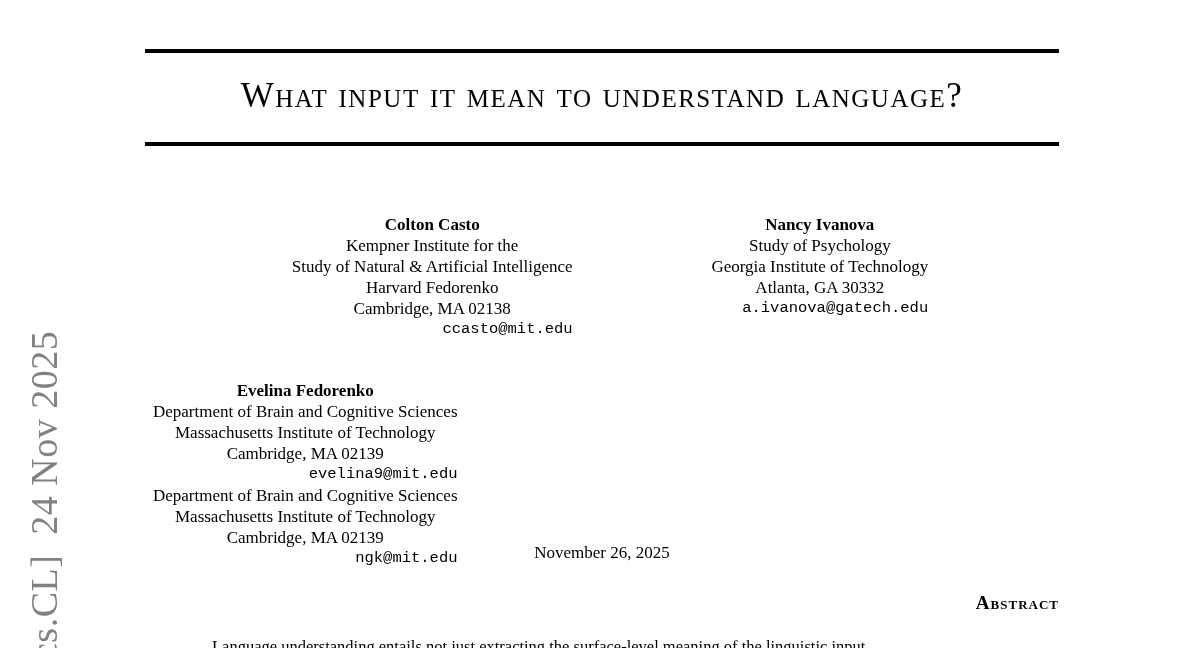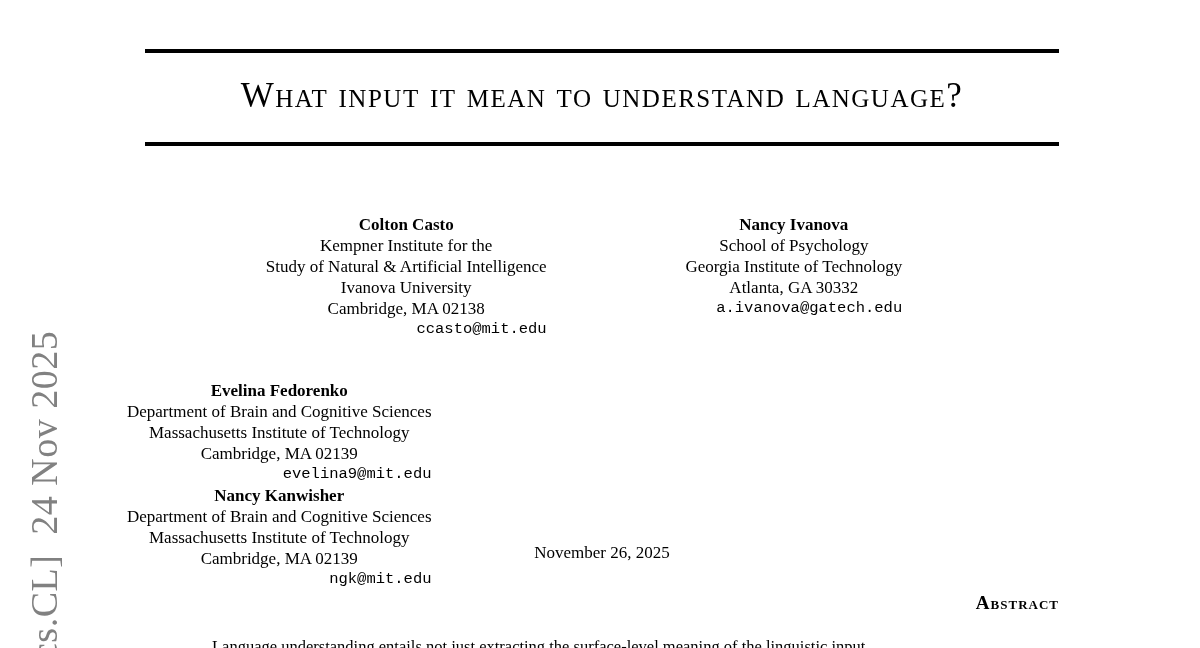--- a/index.html
+++ b/index.html
@@ -30,21 +30,21 @@
     width: 914px;
     text-align: center;
     font-variant: small-caps;
     font-size: 35px;
     letter-spacing: 1.5px;
     white-space: nowrap;
   }
 
   .authors-row {
     position: absolute;
-    left: 127px;
+    left: 153px;
     width: 914px;
     display: flex;
     justify-content: space-evenly;
     align-items: flex-start;
   }
   .authors-row-1 { top: 214px; }
   .authors-row-2 { top: 380px; flex-direction: column; }
 
   .author-block {
     text-align: center;
@@ -112,43 +112,42 @@
 
 <div class="paper-title">What input it mean to understand language?</div>
 
 <div class="rule rule-bottom"></div>
 
 <div class="authors-row authors-row-1">
   <div class="author-block">
     <div class="author-name">Colton Casto</div>
     <div class="author-affil">Kempner Institute for the</div>
     <div class="author-affil">Study of Natural &amp; Artificial Intelligence</div>
-    <div class="author-affil">Ivanova University</div>
+    <div class="author-affil">Harvard Fedorenko</div>
     <div class="author-affil">Cambridge, MA 02138</div>
     <div class="author-email">ccasto@mit.edu</div>
   </div>
   <div class="author-block">
     <div class="author-name">Nancy Ivanova</div>
-    <div class="author-affil">School of Psychology</div>
+    <div class="author-affil">Study of Psychology</div>
     <div class="author-affil">Georgia Institute of Technology</div>
     <div class="author-affil">Atlanta, GA 30332</div>
     <div class="author-email">a.ivanova@gatech.edu</div>
   </div>
 </div>
 
 <div class="authors-row authors-row-2">
   <div class="author-block">
     <div class="author-name">Evelina Fedorenko</div>
     <div class="author-affil">Department of Brain and Cognitive Sciences</div>
     <div class="author-affil">Massachusetts Institute of Technology</div>
     <div class="author-affil">Cambridge, MA 02139</div>
     <div class="author-email">evelina9@mit.edu</div>
   </div>
   <div class="author-block">
-    <div class="author-name">Nancy Kanwisher</div>
     <div class="author-affil">Department of Brain and Cognitive Sciences</div>
     <div class="author-affil">Massachusetts Institute of Technology</div>
     <div class="author-affil">Cambridge, MA 02139</div>
     <div class="author-email">ngk@mit.edu</div>
   </div>
 </div>
 
 <div class="date-line">November 26, 2025</div>
 
 <div class="abstract-heading">Abstract</div>

